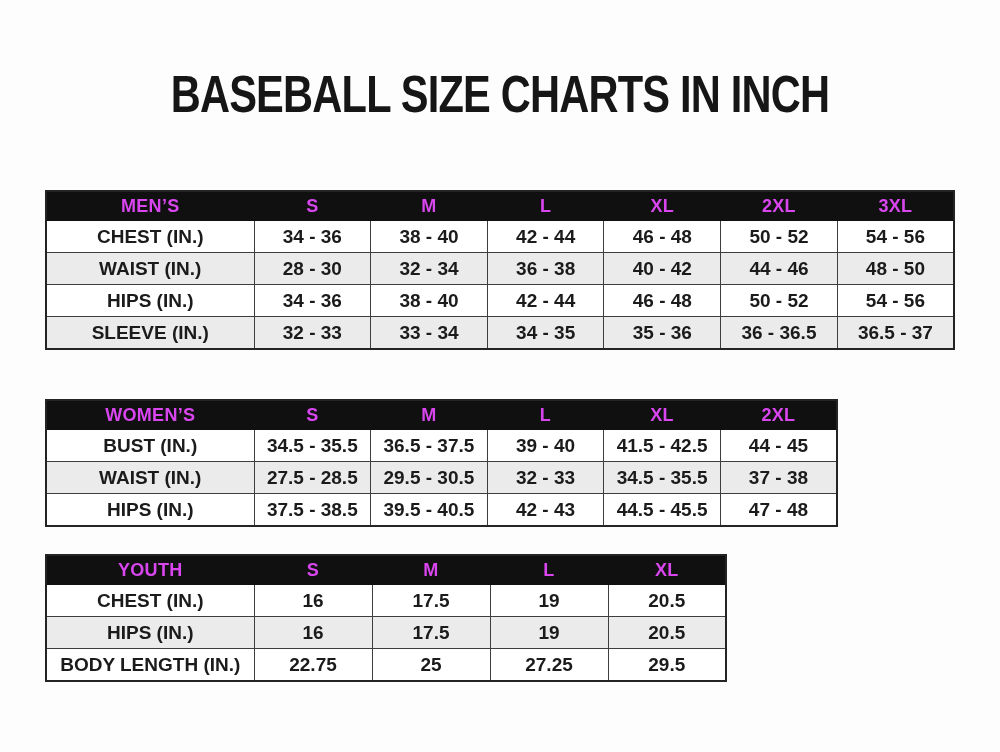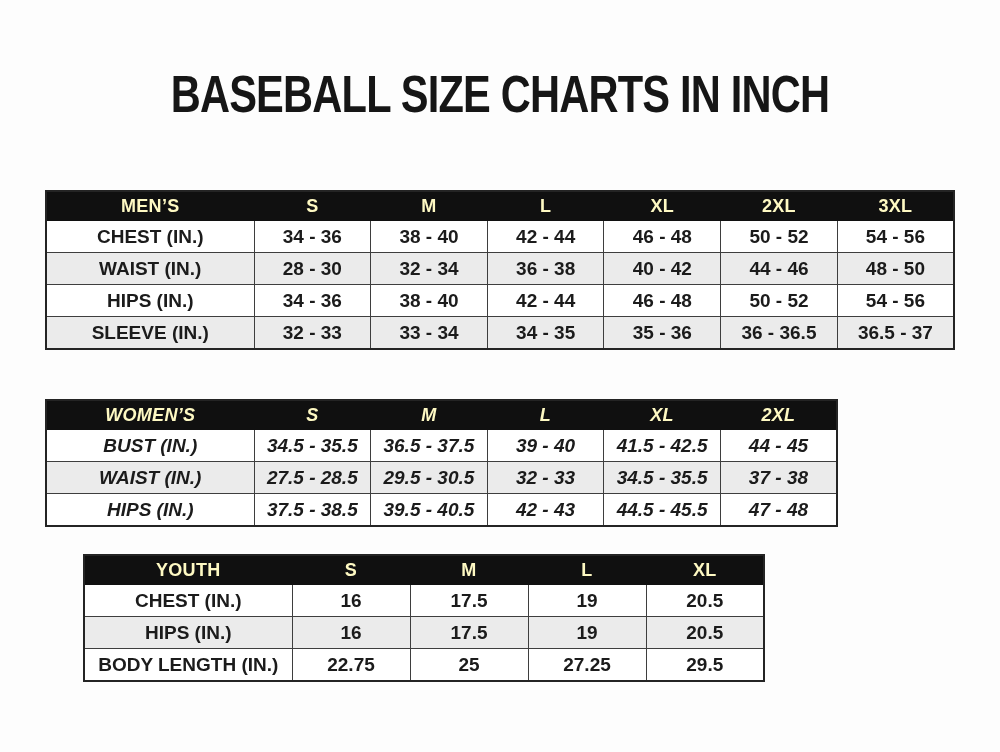--- a/index.html
+++ b/index.html
@@ -29,21 +29,21 @@
   .size-table {
     position: absolute;
     border-collapse: collapse;
     table-layout: fixed;
     background: #ffffff;
     border: 2px solid #242424;
   }
   .size-table col.label-col { width: 208px; }
   .size-table th {
     background: #101010;
-    color: #fef9c3;
+    color: #d946ef;
     font-size: 18px;
     font-weight: bold;
     height: 28px;
     border: 1px solid #101010;
     letter-spacing: 0.3px;
     padding: 0 8px;
     text-align: center;
   }
   .size-table td {
     border: 1px solid #3e3e3e;
@@ -52,22 +52,22 @@
     font-size: 19px;
     font-weight: bold;
     color: #1b1b1b;
     padding: 0 2px;
     background: #ffffff;
     white-space: nowrap;
     overflow: hidden;
   }
   .size-table tbody tr:nth-child(even) td { background: #ebebeb; }
   #mens-table   { top: 190px; left: 45px; width: 910px; }
-  #womens-table { top: 399px; left: 45px; width: 793px; font-style: italic; }
-  #youth-table  { top: 554px; left: 45px; width: 682px; margin-left: 38px; }
+  #womens-table { top: 399px; left: 45px; width: 793px; }
+  #youth-table  { top: 554px; left: 45px; width: 682px; }
 </style>
 </head>
 <body>
 
 <div class="page">
   <h1 class="title">BASEBALL SIZE CHARTS IN INCH</h1>
 
   <table id="mens-table" class="size-table">
       <colgroup>
         <col class="label-col">

